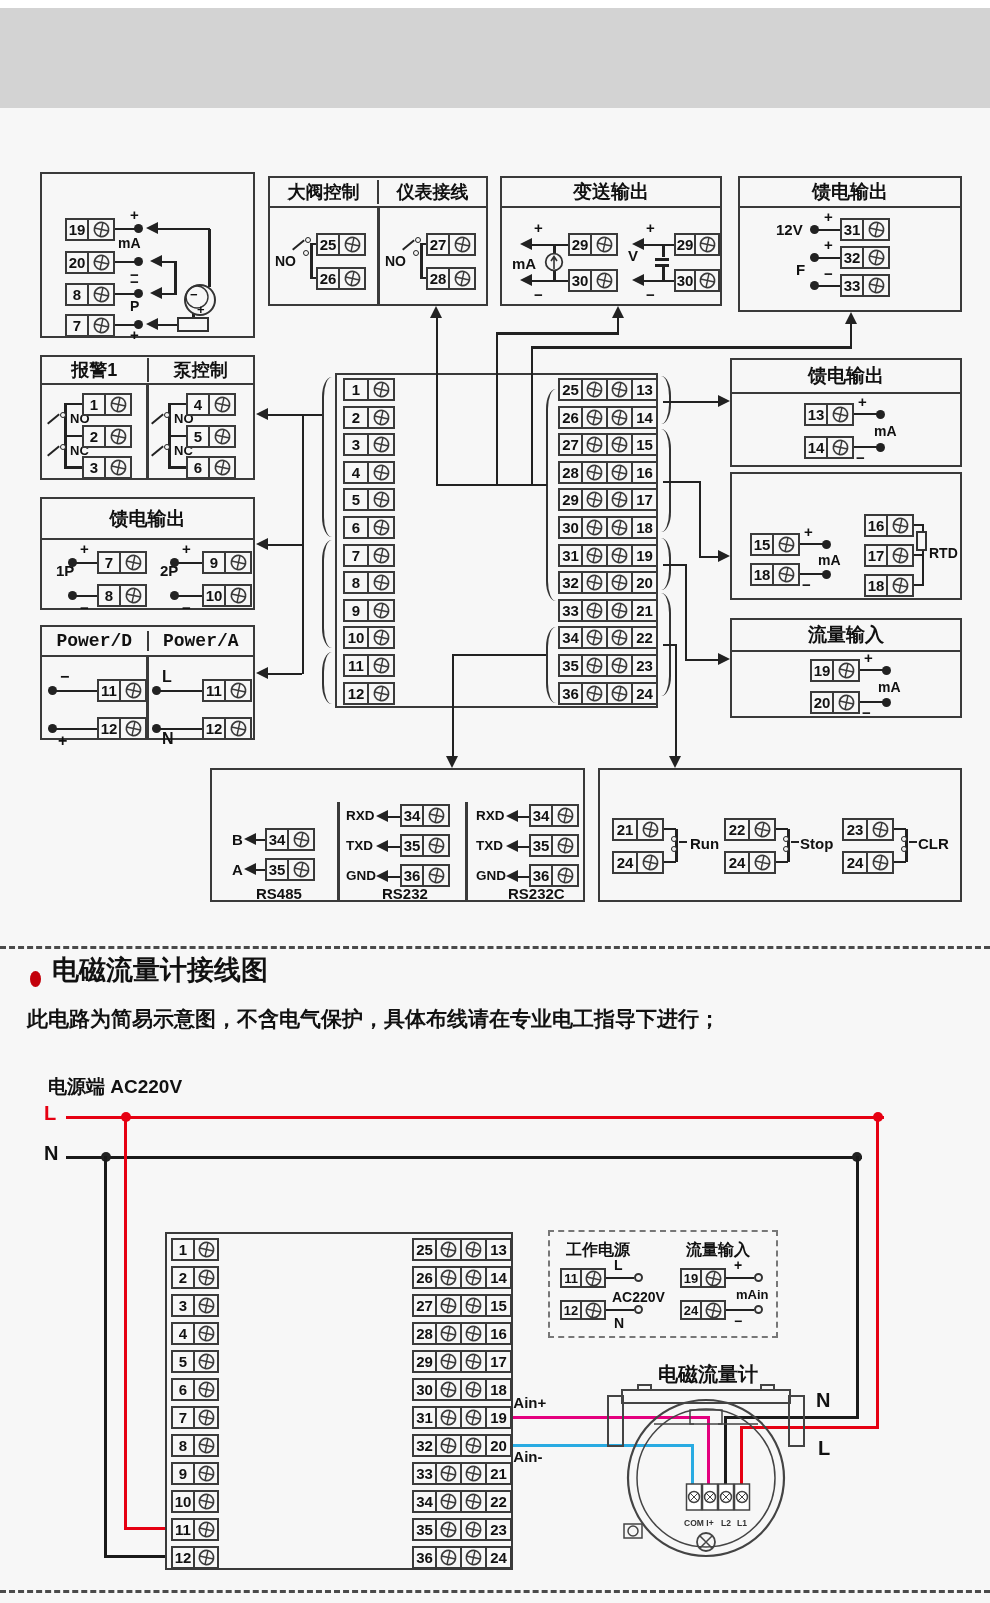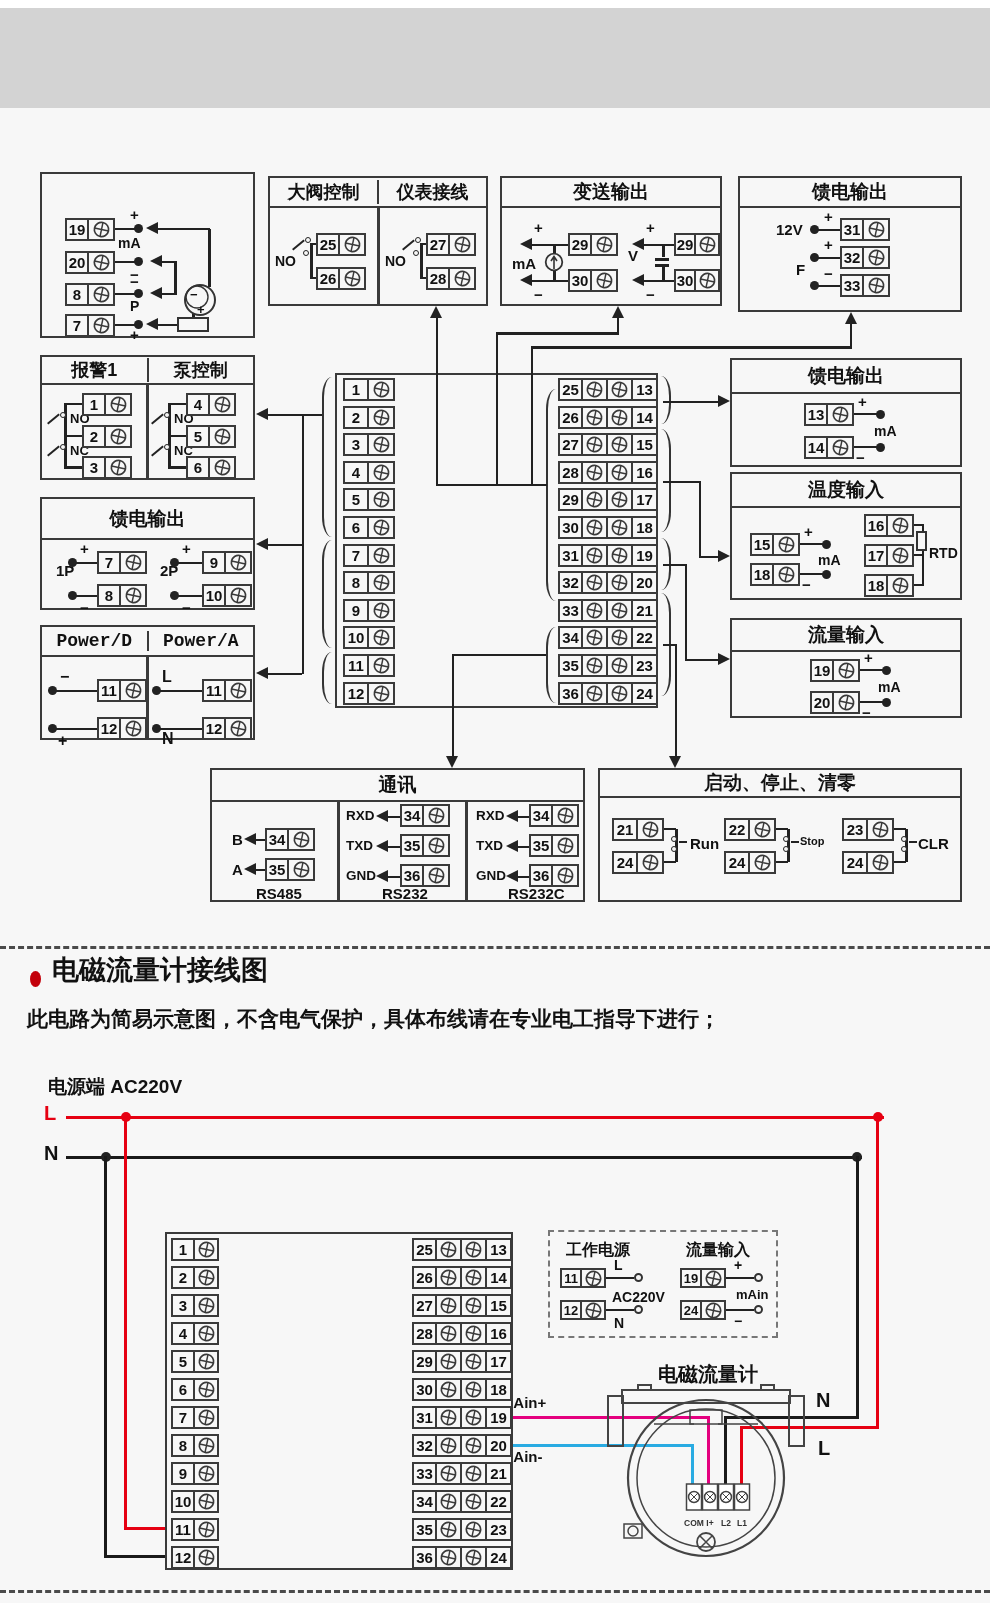--- a/index.html
+++ b/index.html
@@ -851,21 +851,20 @@
             <path d="M10 1.6V18.4M1.6 10H18.4" stroke="#3a3a3a" stroke-width="1.7"></path>
           </svg>
         </span>
       </div>
     <div class="hl" style="left:122px;top:85.8px;width:26px"></div>
       <div class="dot" style="left:144px;top:82.5px"></div>
     <div class="lbl" style="left:124px;top:90px;font-size:15px">−</div>
   </div>
 
   <div class="panel" style="left:730px;top:472px;width:232px;height:128px">
-    <div class="ptitle" style="height:34px">温度输入</div>
     <div class="term" style="left:18px;top:58.5px">
         <span class="tnum w24">15</span>
         <span class="tscrew w26">
           <svg width="17" height="17" viewBox="0 0 20 20" style="transform:rotate(12deg)">
             <circle cx="10" cy="10" r="8.4" fill="none" stroke="#3a3a3a" stroke-width="2"></circle>
             <path d="M10 1.6V18.4M1.6 10H18.4" stroke="#3a3a3a" stroke-width="1.7"></path>
           </svg>
         </span>
       </div>
     <div class="hl" style="left:68px;top:68.8px;width:26px"></div>
@@ -942,21 +941,20 @@
             <path d="M10 1.6V18.4M1.6 10H18.4" stroke="#3a3a3a" stroke-width="1.7"></path>
           </svg>
         </span>
       </div>
     <div class="hl" style="left:128px;top:80.8px;width:26px"></div>
       <div class="dot" style="left:150px;top:77.5px"></div>
     <div class="lbl" style="left:130px;top:85px;font-size:15px">−</div>
   </div>
 
   <div class="panel" style="left:210px;top:768px;width:375px;height:134px">
-    <div class="ptitle" style="height:32px">通讯</div>
     <div class="vdiv" style="left:125px;top:32px;height:99px"></div>
     <div class="vdiv" style="left:253px;top:32px;height:99px"></div>
     <div class="lbl" style="left:20px;top:62px;font-size:15px">B</div>
     <div class="arr l" style="left:32px;top:63px"></div>
       <div class="hl" style="left:44px;top:68.8px;width:9px"></div>
     <div class="term" style="left:53px;top:57.5px">
         <span class="tnum w24">34</span>
         <span class="tscrew w26">
           <svg width="17" height="17" viewBox="0 0 20 20" style="transform:rotate(12deg)">
             <circle cx="10" cy="10" r="8.4" fill="none" stroke="#3a3a3a" stroke-width="2"></circle>
@@ -1047,21 +1045,20 @@
           <svg width="17" height="17" viewBox="0 0 20 20" style="transform:rotate(12deg)">
             <circle cx="10" cy="10" r="8.4" fill="none" stroke="#3a3a3a" stroke-width="2"></circle>
             <path d="M10 1.6V18.4M1.6 10H18.4" stroke="#3a3a3a" stroke-width="1.7"></path>
           </svg>
         </span>
       </div>
     <div class="lbl" style="left:296px;top:116px;font-size:15px">RS232C</div>
   </div>
 
   <div class="panel" style="left:598px;top:768px;width:364px;height:134px">
-    <div class="ptitle" style="height:28px">启动、停止、清零</div>
     <div class="term" style="left:12px;top:47.5px">
         <span class="tnum w26">21</span>
         <span class="tscrew w26">
           <svg width="17" height="17" viewBox="0 0 20 20" style="transform:rotate(12deg)">
             <circle cx="10" cy="10" r="8.4" fill="none" stroke="#3a3a3a" stroke-width="2"></circle>
             <path d="M10 1.6V18.4M1.6 10H18.4" stroke="#3a3a3a" stroke-width="1.7"></path>
           </svg>
         </span>
       </div>
     <div class="term" style="left:12px;top:80.5px">
@@ -1097,21 +1094,21 @@
             <path d="M10 1.6V18.4M1.6 10H18.4" stroke="#3a3a3a" stroke-width="1.7"></path>
           </svg>
         </span>
       </div>
     <div class="hl" style="left:176px;top:57.8px;width:12px"></div>
       <div class="hl" style="left:176px;top:90.8px;width:12px"></div>
     <div class="vl" style="left:187px;top:59px;height:33px"></div>
     <div class="cc" style="left:183px;top:66px"></div>
       <div class="cc" style="left:183px;top:76px"></div>
     <div class="hl" style="left:191px;top:70.8px;width:8px"></div>
-    <div class="lbl" style="left:200px;top:66px;font-size:11px">Stop</div>
+    <div class="lbl" style="left:200px;top:66px;font-size:15px">Stop</div>
     <div class="term" style="left:242px;top:47.5px">
         <span class="tnum w26">23</span>
         <span class="tscrew w26">
           <svg width="17" height="17" viewBox="0 0 20 20" style="transform:rotate(12deg)">
             <circle cx="10" cy="10" r="8.4" fill="none" stroke="#3a3a3a" stroke-width="2"></circle>
             <path d="M10 1.6V18.4M1.6 10H18.4" stroke="#3a3a3a" stroke-width="1.7"></path>
           </svg>
         </span>
       </div>
     <div class="term" style="left:242px;top:80.5px">

